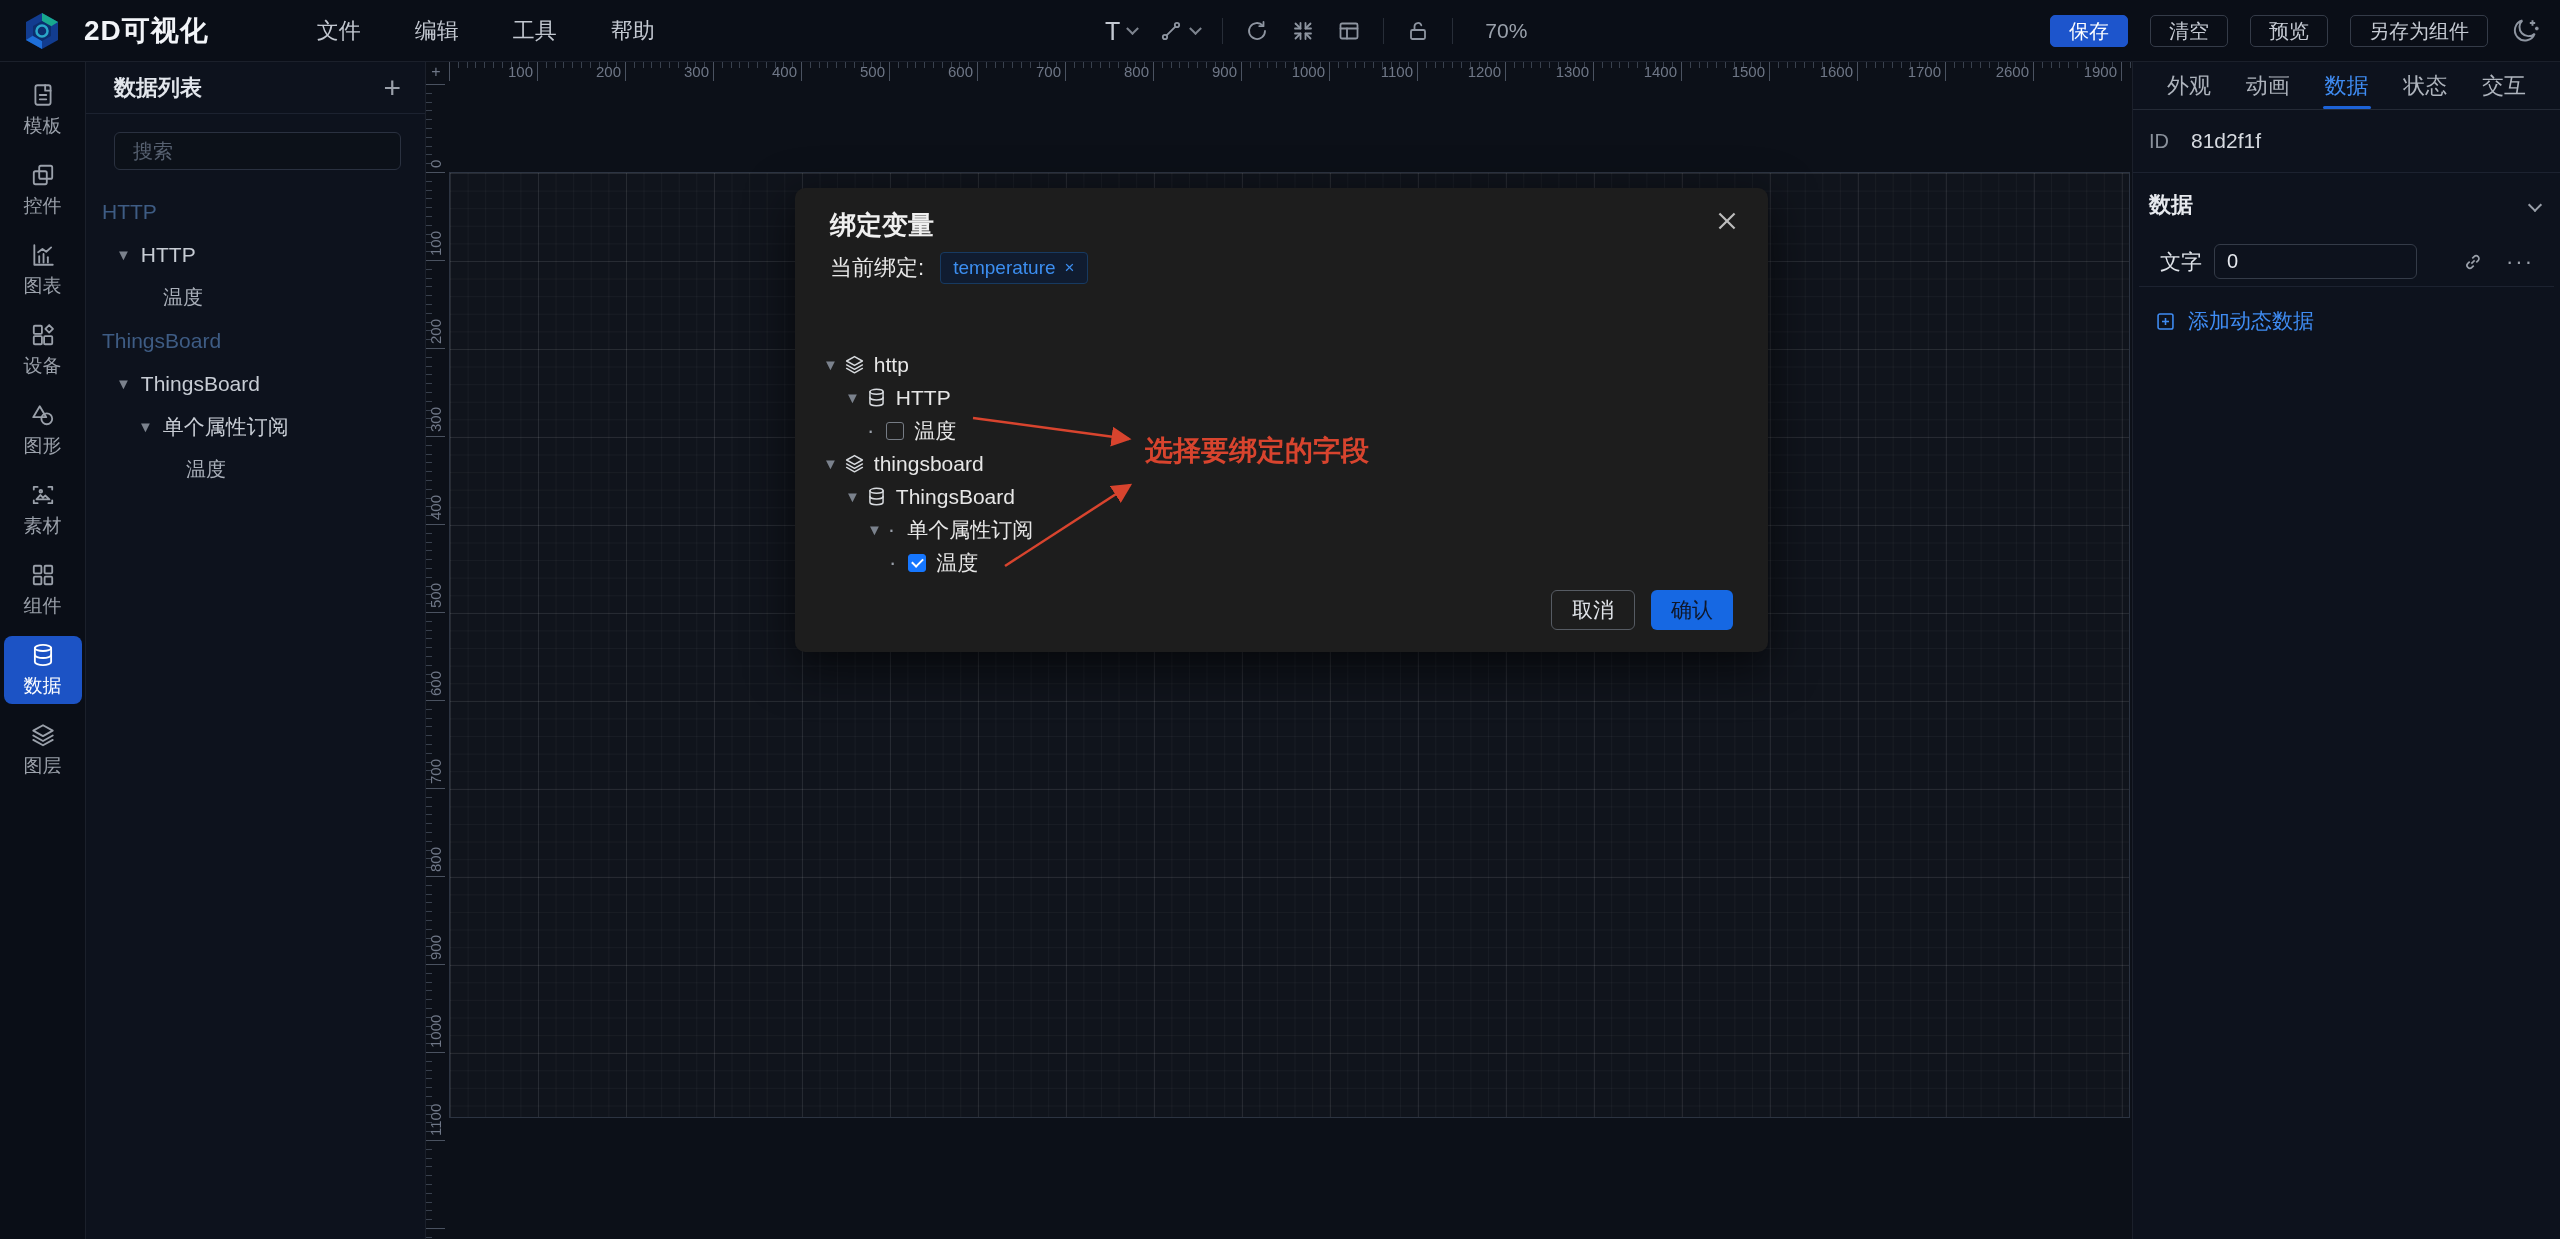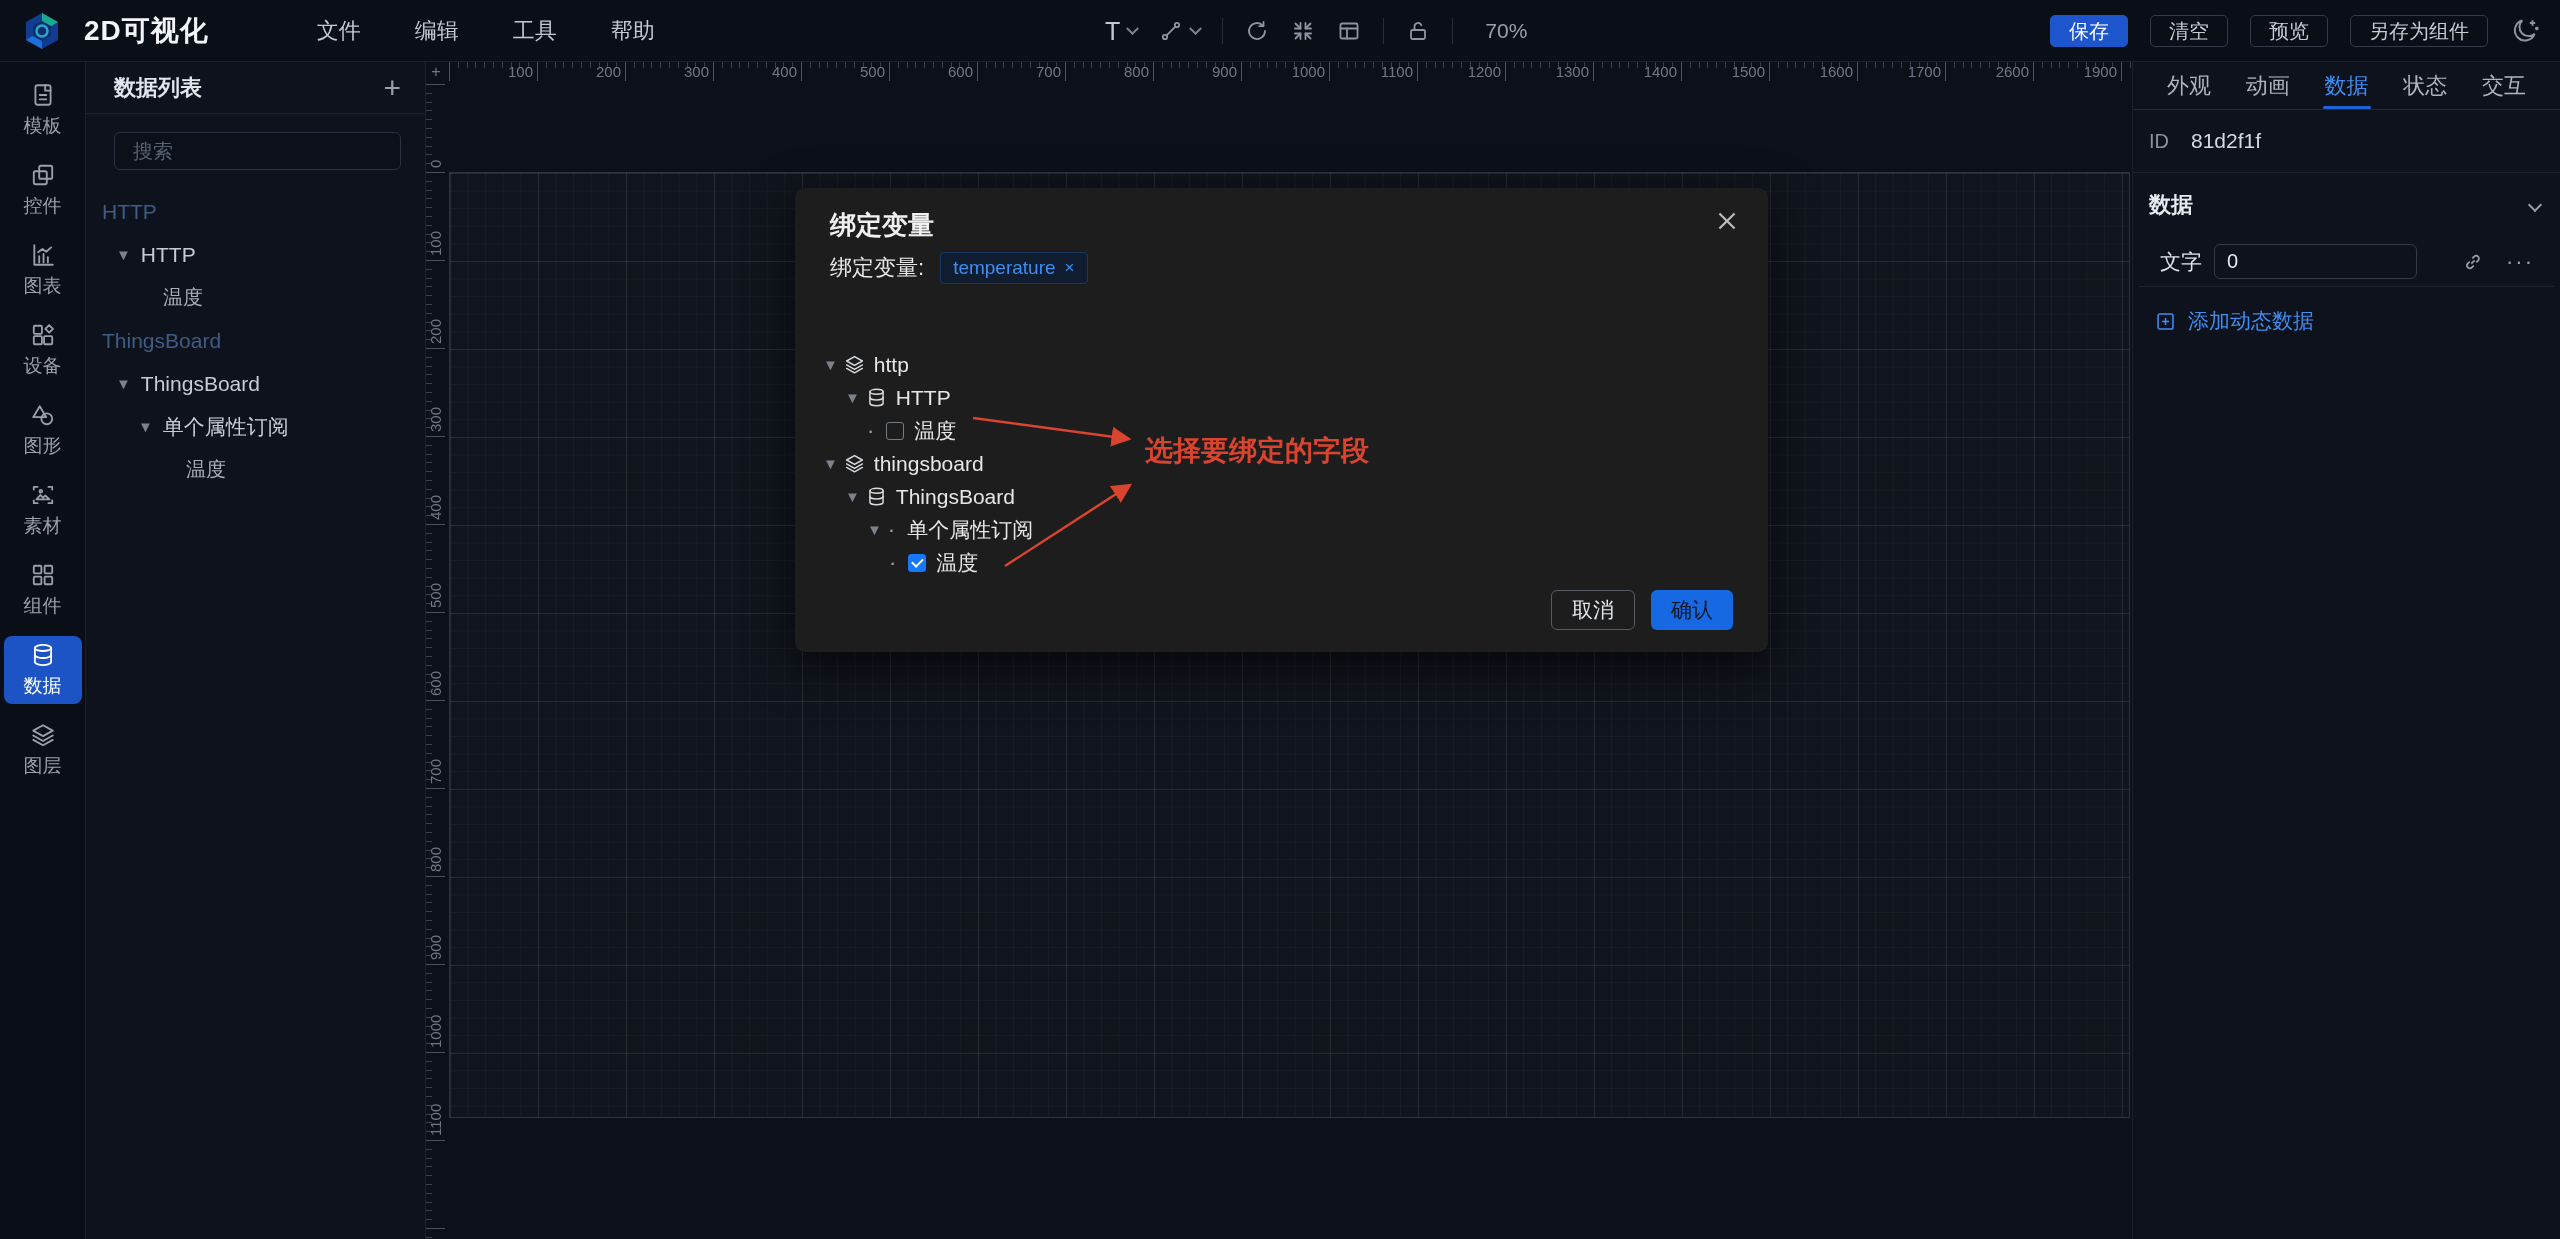--- a/index.html
+++ b/index.html
@@ -742,21 +742,21 @@
     </aside>
   </div>
 
   <div id="dialog">
     <div id="m-title">绑定变量</div>
     <svg id="m-close" viewBox="0 0 24 24">
       <line x1="5" y1="5" x2="19" y2="19"></line>
         <line x1="19" y1="5" x2="5" y2="19"></line>
     </svg>
     <div id="m-bind-row">
-      <span id="m-bind-label">绑定变量:</span>
+      <span id="m-bind-label">当前绑定:</span>
       <span class="tag">
         <span>temperature</span>
         <span class="tag-x">×</span>
       </span>
     </div>
     <div id="m-tree">
         <div class="mt-row" style="padding-left: 28px;">
           <span class="caret">▼</span>
           <svg class="mi" viewBox="0 0 24 24">
             <path d="M12 3l9 5-9 5-9-5z"></path>

